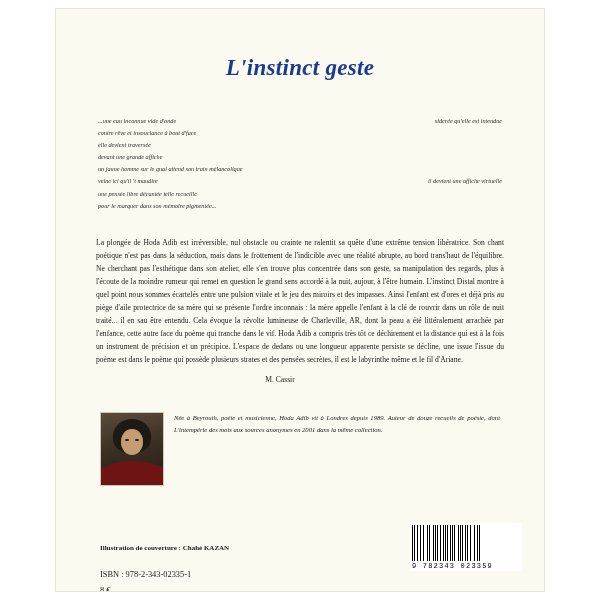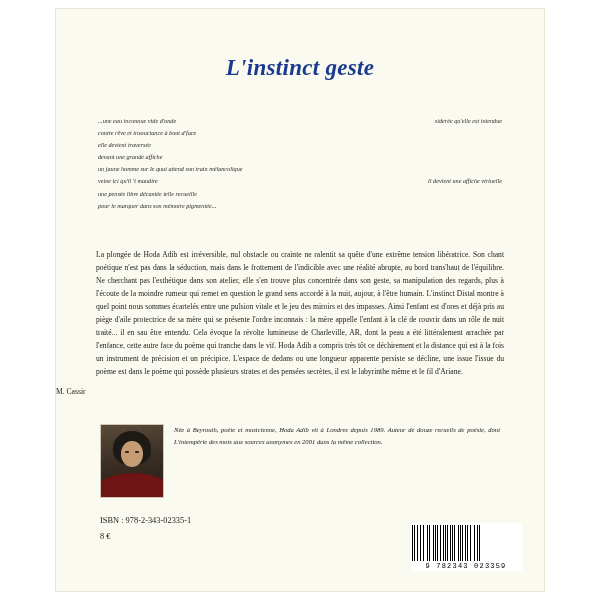--- a/index.html
+++ b/index.html
@@ -49,29 +49,29 @@
   }
   .poem .line {
     display: block;
     white-space: pre;
   }
   .poem .line.two {
     display: flex;
     justify-content: space-between;
   }
   .blurb {
-    margin: 36px 40px 0 40px;
+    margin: 24px 40px 0 40px;
     font-size: 7.6px;
     line-height: 1.72;
     text-align: justify;
     color: #1b1b1b;
   }
   .signature {
     margin: 9px 40px 0 0;
-    text-align: left;
+    text-align: center;
     font-size: 7.6px;
     color: #1b1b1b;
   }
   .author-block {
     margin: 28px 44px 0 44px;
     display: flex;
     align-items: flex-start;
     gap: 10px;
   }
   .portrait {
@@ -158,21 +158,20 @@
     align-items: flex-end;
     height: 36px;
     gap: 0;
   }
   .bars span {
     display: inline-block;
     background: #000;
     height: 100%;
   }
   .barcode-num {
-    text-align: center;
     font-family: "Liberation Mono", monospace;
     font-size: 7px;
     letter-spacing: 1.2px;
     margin-top: 1px;
   }
 </style>
 </head>
 <body>
 
 <div class="page">
@@ -205,20 +204,21 @@
       <div class="portrait">
         <div class="shoulders"></div>
         <div class="hair"></div>
         <div class="face"></div>
         <div class="eye-l"></div>
         <div class="eye-r"></div>
       </div>
       <div class="author-text">Née à Beyrouth, poète et musicienne, Hoda Adib vit à Londres depuis 1989. Auteur de douze recueils de poésie, dont L'intempérie des mots aux sources anonymes en 2001 dans la même collection.</div>
     </div>
 
+    <div class="illus">Illustration de couverture : Chahé KAZAN</div>
 
     <div class="isbn">ISBN : 978-2-343-02335-1</div>
     <div class="price">8 €</div>
 
     <div class="barcode">
       <div class="bars" id="bars">
           <span style="width: 1px; background: rgb(0, 0, 0);"></span>
           <span style="width: 1px; background: rgb(255, 255, 255);"></span>
           <span style="width: 1px; background: rgb(0, 0, 0);"></span>
           <span style="width: 2px; background: rgb(255, 255, 255);"></span>

